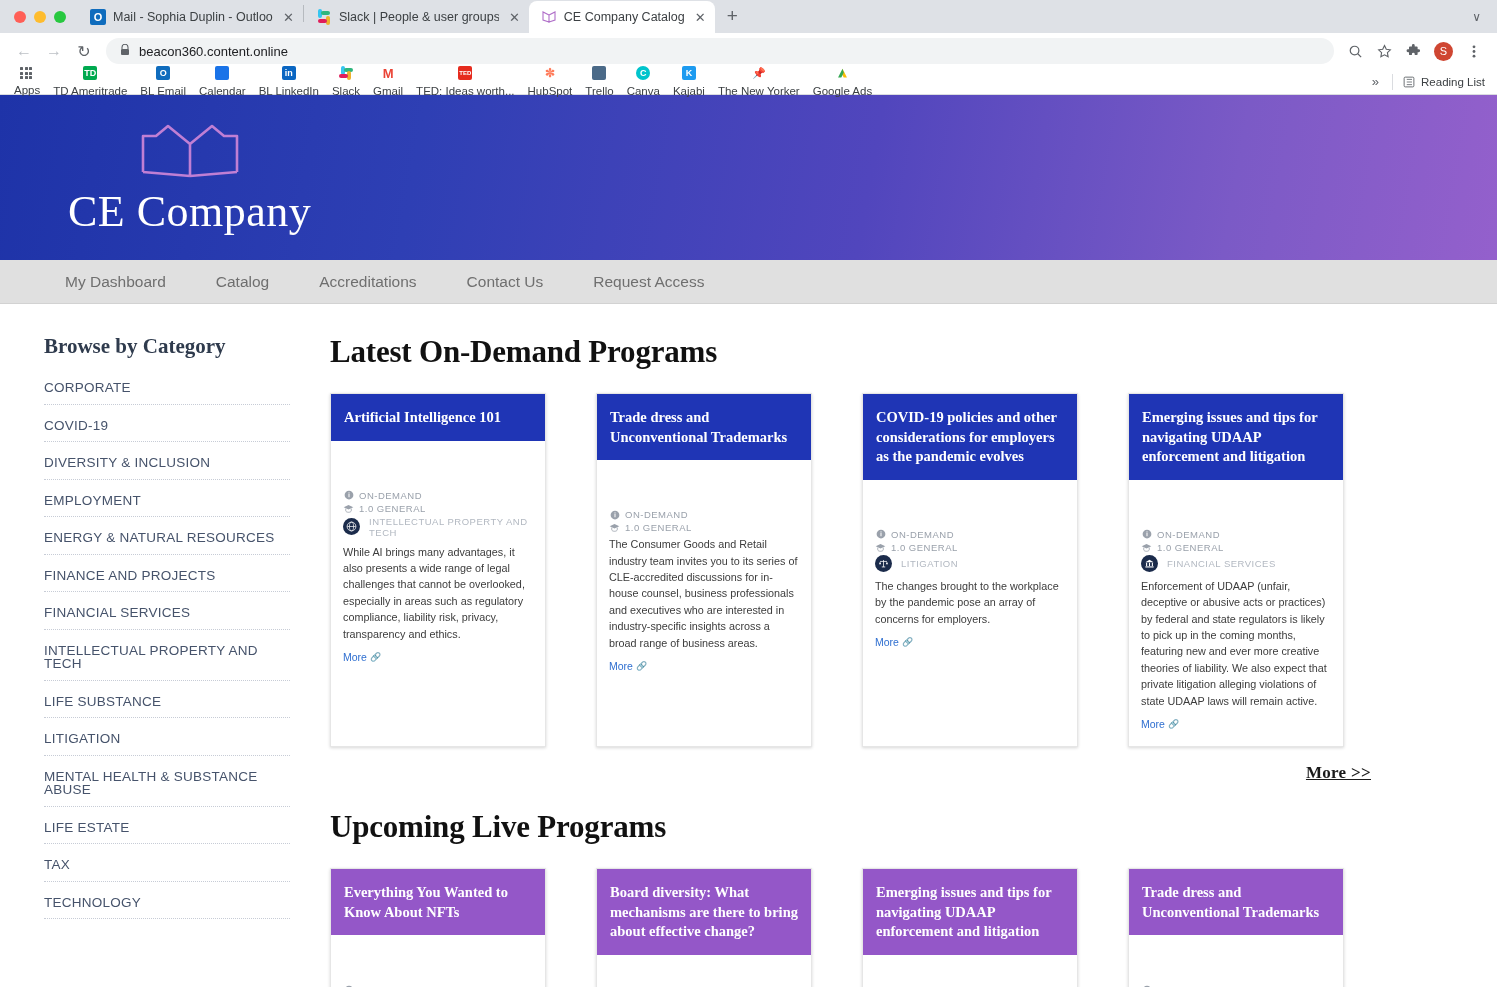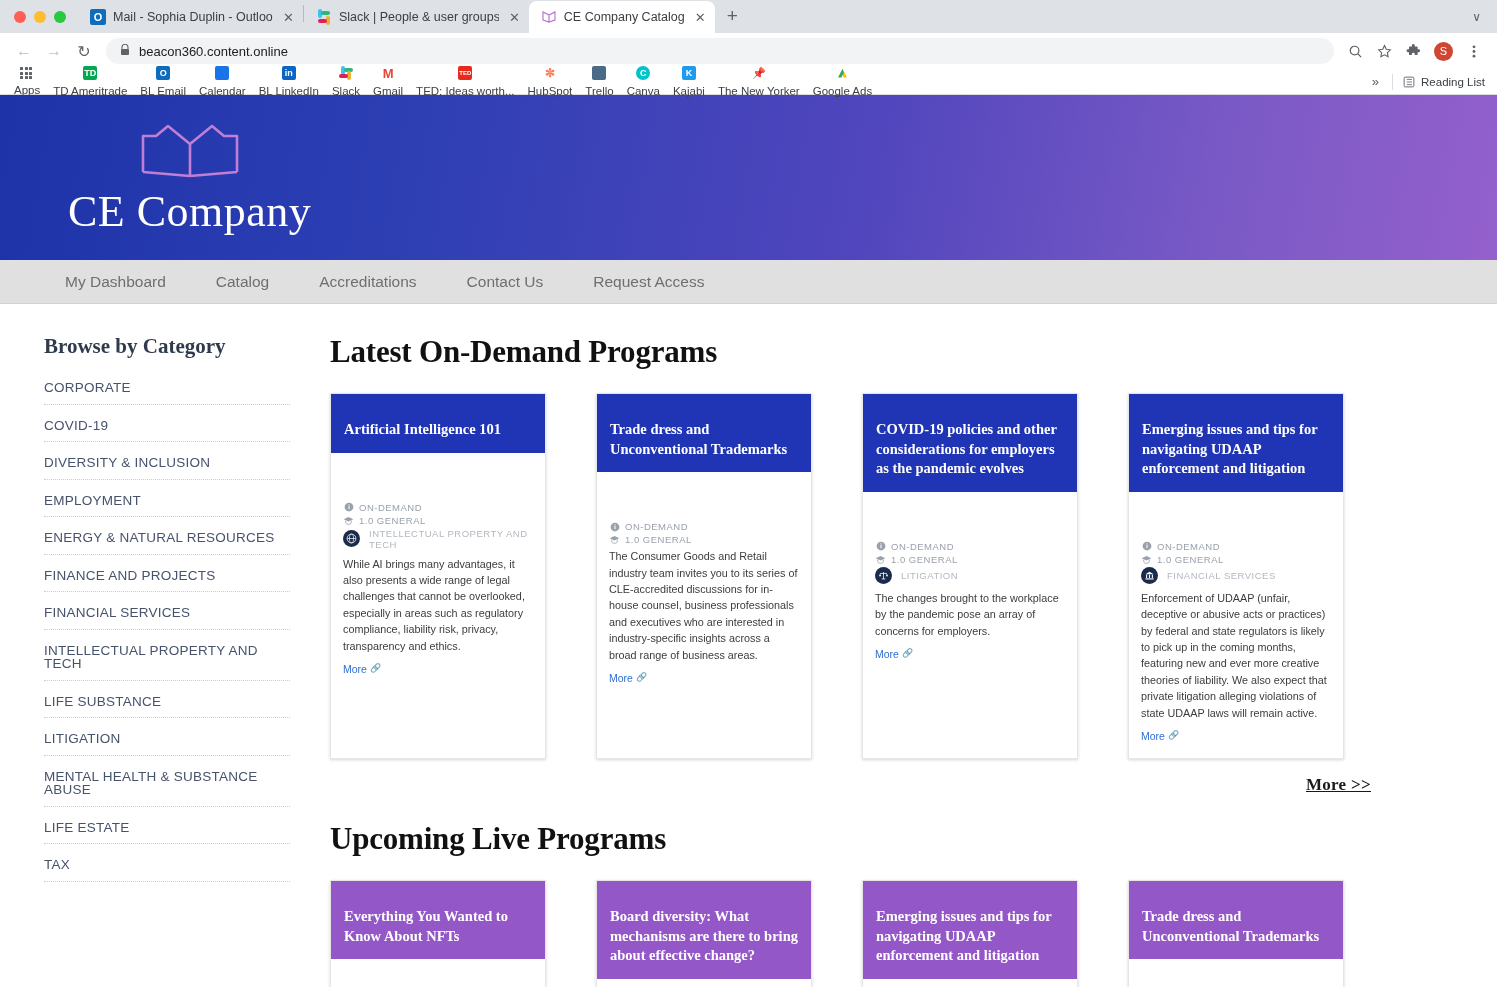--- a/index.html
+++ b/index.html
@@ -163,21 +163,21 @@
 
   .card-grid { display: flex; gap: 50px; }
 
   .card {
     width: 216px; background: #ffffff;
     border: 1px solid #e6e6e6;
     box-shadow: 0 1px 3px rgba(0,0,0,0.16);
     flex: 0 0 216px;
   }
   .card-head {
-    padding: 26px 13px 13px 13px;
+    padding: 14px 13px 13px 13px;
     font-family: "Liberation Serif", serif;
     font-weight: bold; font-size: 14.5px; line-height: 1.35; color: #ffffff;
   }
   .card.ondemand .card-head { background: #1f35b5; }
   .card.live .card-head { background: #9457c8; }
   .card-body { padding: 9px 12px 14px 12px; margin-top: 40px; }
 
   .meta-row { display: flex; align-items: center; gap: 5px; margin-bottom: 2px; }
   .meta-text { font-size: 9.5px; color: #9aa1ab; letter-spacing: 0.5px; }
   .meta-ico { width: 11px; height: 11px; flex:0 0 11px; display:flex; align-items:center;
@@ -188,21 +188,21 @@
     display:flex; align-items:center; justify-content:center; flex:0 0 17px;
   }
   .badge-circle svg { width: 11px; height: 11px; }
   .badge-text { font-size: 9.5px; color: #b2b8c1; letter-spacing: 0.5px; }
 
   .card-desc {
     font-size: 10.8px; line-height: 1.52; color: #3c3c3c; margin-top: 3px;
   }
   .more-link {
     margin-top: 9px; font-size: 10.5px; color: #2f6fd0;
-    display: inline-flex; align-items: flex-start; gap: 3px; cursor: pointer;
+    display: inline-flex; align-items: center; gap: 3px; cursor: pointer;
   }
   .ext-ico { font-size: 9px; }
 
   .more-row { display: flex; justify-content: flex-end; padding-right: 78px; margin-top: 16px; }
   .more-big {
     font-family: "Liberation Serif", serif;
     font-size: 17px; color: #1a1a1a; text-decoration: underline;
     font-weight: bold; cursor: pointer; letter-spacing: 0.3px;
   }
 </style>
@@ -417,20 +417,21 @@
       <div class="cat-item">EMPLOYMENT</div>
       <div class="cat-item">ENERGY &amp; NATURAL RESOURCES</div>
       <div class="cat-item">FINANCE AND PROJECTS</div>
       <div class="cat-item">FINANCIAL SERVICES</div>
       <div class="cat-item">INTELLECTUAL PROPERTY AND TECH</div>
       <div class="cat-item">LIFE SUBSTANCE</div>
       <div class="cat-item">LITIGATION</div>
       <div class="cat-item">MENTAL HEALTH &amp; SUBSTANCE ABUSE</div>
       <div class="cat-item">LIFE ESTATE</div>
       <div class="cat-item">TAX</div>
+      <div class="cat-item">TECHNOLOGY</div>
     </aside>
 
     <main class="main">
 
       <h1 class="section-title">Latest On-Demand Programs</h1>
       <div class="card-grid">
 
         <article class="card ondemand">
           <div class="card-head">Artificial Intelligence 101</div>
           <div class="card-body">

